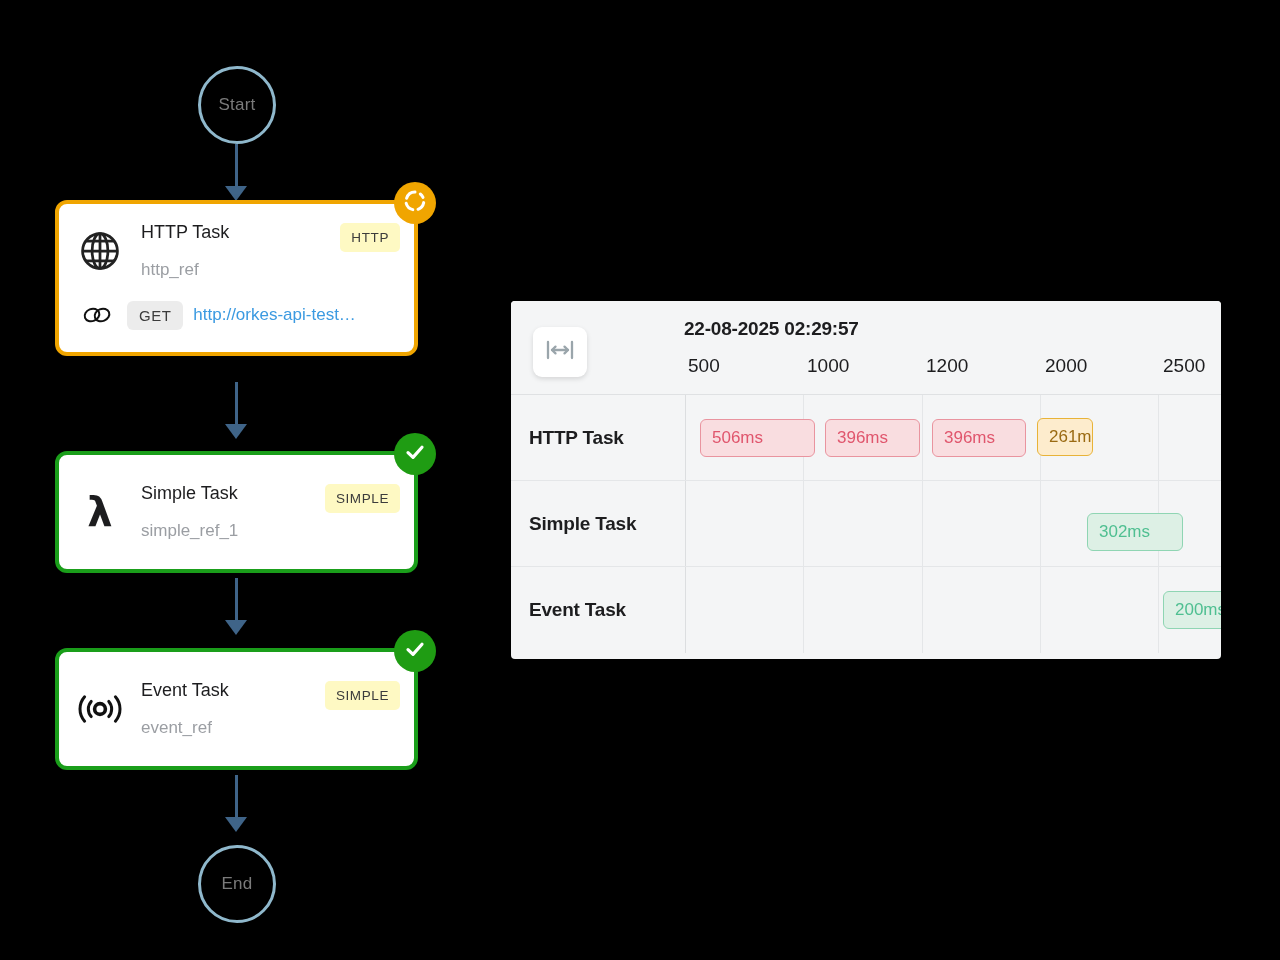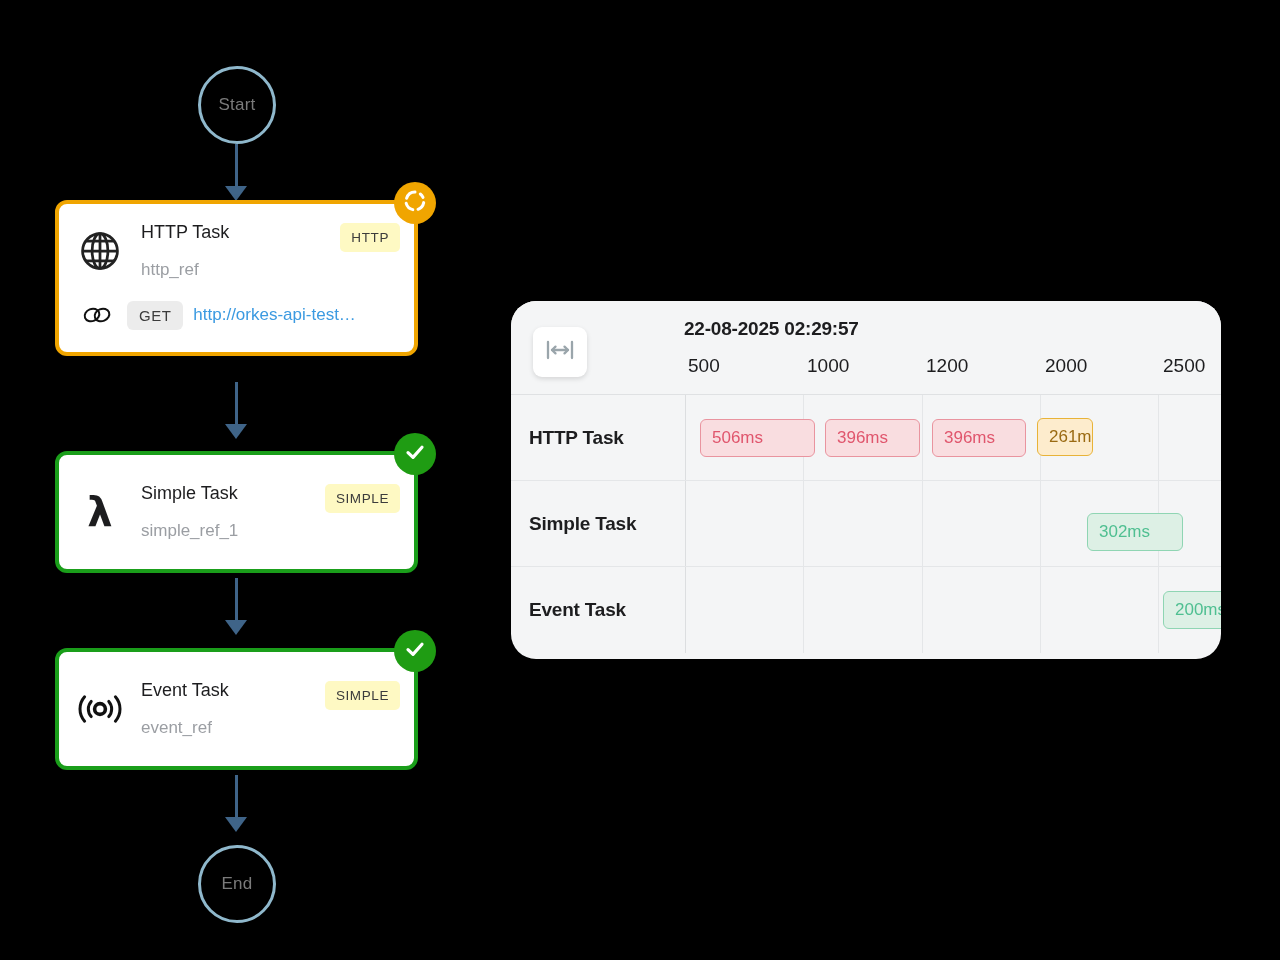--- a/index.html
+++ b/index.html
@@ -108,21 +108,21 @@
   }
   .status-badge.running { background: #f0a500; }
   .status-badge.completed { background: #1f9c13; }
 
   
   .timeline-panel {
     position: absolute;
     left: 511px; top: 301px;
     width: 710px; height: 358px;
     background: #f4f5f6;
-    border-radius: 25px;
+    border-radius: 4px;
     overflow: hidden;
     box-shadow: 0 2px 10px rgba(0,0,0,.18);
   }
   .tl-header {
     position: relative;
     height: 94px;
     background: #f4f5f6;
     border-bottom: 1px solid #dfe1e3;
   }
   .fit-btn {

